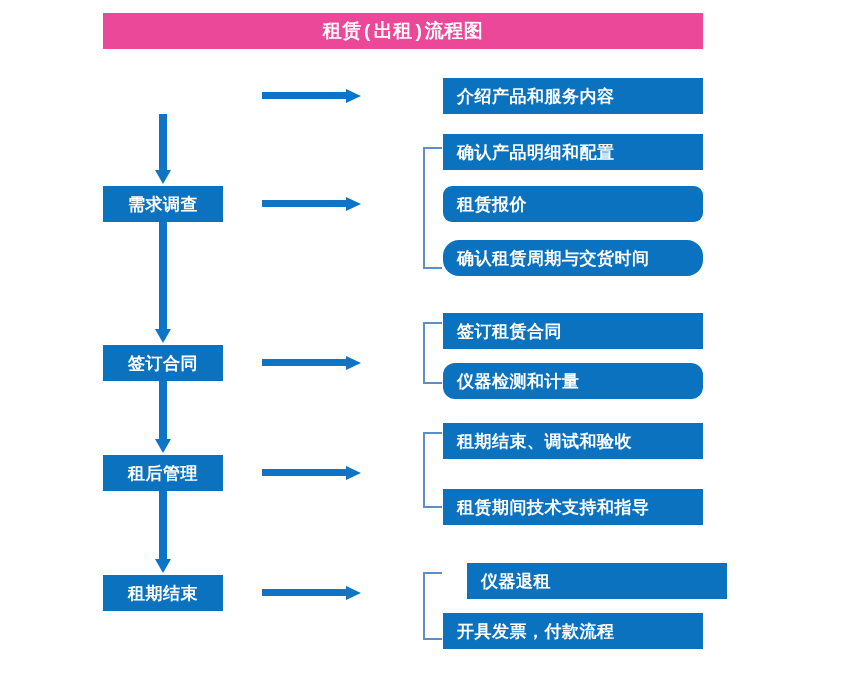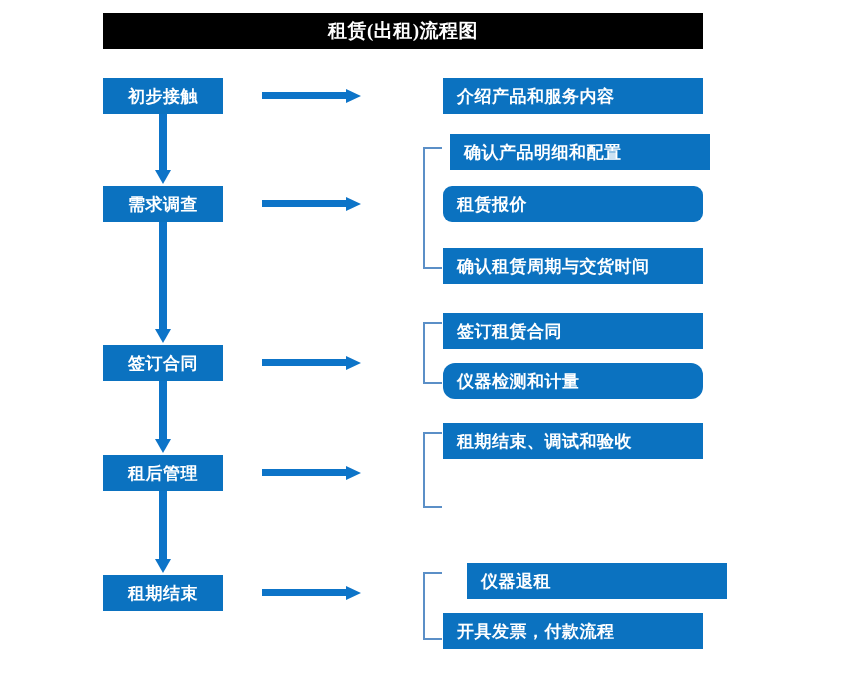--- a/index.html
+++ b/index.html
@@ -20,28 +20,29 @@
     background: #ffffff;
   }
 
   
   .title-banner {
     position: absolute;
     left: 103px;
     top: 13px;
     width: 600px;
     height: 36px;
-    background: #000000;
+    background: #ec4899;
     color: #ffffff;
     display: flex;
     align-items: center;
     justify-content: center;
     font-size: 19px;
     font-weight: bold;
     letter-spacing: 0.5px;
+    font-family: Liberation Mono, monospace;
   }
 
   
   .stage-box {
     position: absolute;
     width: 120px;
     height: 36px;
     background: #0B72C0;
     color: #ffffff;
     display: flex;
@@ -87,21 +88,20 @@
   }
   svg { display: block; overflow: visible; }
 </style>
 </head>
 <body>
 
 <div id="canvas">
 
   <div class="title-banner">租赁(出租)流程图</div>
 
-  <div class="stage-box" style="left:103px; top:78px;">初步接触</div>
   <div class="stage-box" style="left:103px; top:186px;">需求调查</div>
   <div class="stage-box" style="left:103px; top:345px;">签订合同</div>
   <div class="stage-box" style="left:103px; top:455px;">租后管理</div>
   <div class="stage-box" style="left:103px; top:575px;">租期结束</div>
 
   <div class="arrow-v" style="top:114px; height:72px;">
     <svg width="18" height="72" viewBox="0 0 18 72">
       <rect x="5" y="0" width="8" height="58" fill="#0D74C8"></rect>
       <polygon points="1,56 17,56 9,70" fill="#0D74C8"></polygon>
     </svg>
@@ -174,22 +174,23 @@
     </svg>
   </div>
 
   <div class="bracket" style="top:572px;">
     <svg width="24" height="68" viewBox="0 0 24 68">
       <path d="M 23 1 L 5 1 L 5 67 L 23 67" fill="none" stroke="#5B8FC7" stroke-width="2"></path>
     </svg>
   </div>
 
   <div class="task-box" style="top:78px;">介绍产品和服务内容</div>
-  <div class="task-box" style="top:134px;margin-left:7px;">确认产品明细和配置</div>
+  <div class="task-box" style="top:134px;">确认产品明细和配置</div>
   <div class="task-box" style="top:186px;border-radius:9px;">租赁报价</div>
-  <div class="task-box" style="top:248px;">确认租赁周期与交货时间</div>
+  <div class="task-box" style="top:240px;border-radius:16px;">确认租赁周期与交货时间</div>
   <div class="task-box" style="top:313px;">签订租赁合同</div>
   <div class="task-box" style="top:363px;border-radius:12px;">仪器检测和计量</div>
   <div class="task-box" style="top:423px;">租期结束、调试和验收</div>
+  <div class="task-box" style="top:489px;">租赁期间技术支持和指导</div>
   <div class="task-box" style="top:563px;margin-left:24px;">仪器退租</div>
   <div class="task-box" style="top:613px;">开具发票，付款流程</div>
 
 </div>
 
 </body></html>

